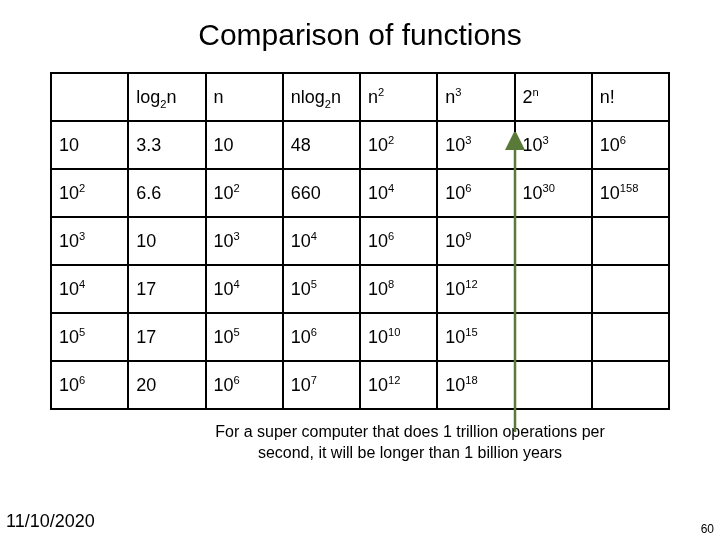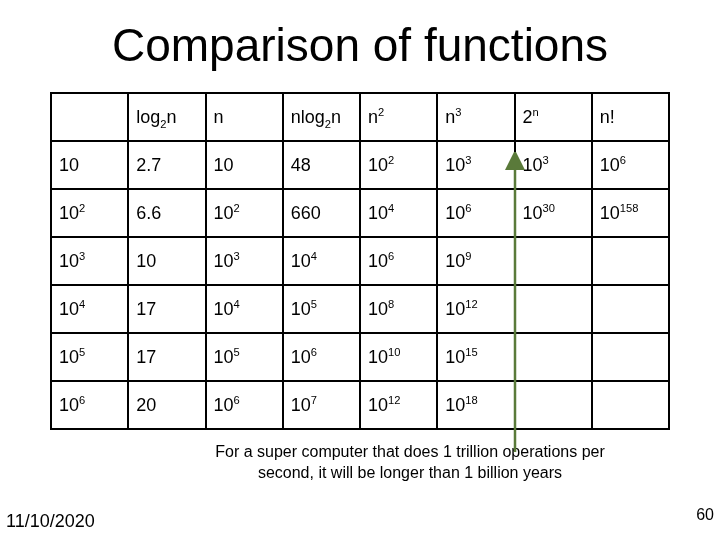--- a/index.html
+++ b/index.html
@@ -6,21 +6,21 @@
   body {
     width: 720px;
     height: 540px;
     background: #fff;
     font-family: Arial, Helvetica, sans-serif;
     position: relative;
     overflow: hidden;
   }
   .title {
     text-align: center;
-    font-size: 46px;
+    font-size: 30px;
     font-weight: normal;
     padding-top: 18px;
     padding-bottom: 20px;
   }
   .table-wrap {
     padding: 0 50px 0 50px;
     position: relative;
   }
   table {
     border-collapse: collapse;
@@ -45,22 +45,22 @@
   }
   .date {
     position: absolute;
     left: 6px;
     bottom: 8px;
     font-size: 18px;
   }
   .pagenum {
     position: absolute;
     right: 6px;
-    bottom: 16px;
-    font-size: 16px;
+    bottom: 4px;
+    font-size: 12px;
     text-align: center;
   }
   .arrow {
     position: absolute;
     pointer-events: none;
   }
 </style>
 </head>
 <body>
 
@@ -74,21 +74,21 @@
           <td>log<sub>2</sub>n</td>
           <td>n</td>
           <td>nlog<sub>2</sub>n</td>
           <td>n<sup>2</sup></td>
           <td>n<sup>3</sup></td>
           <td>2<sup>n</sup></td>
           <td>n!</td>
         </tr>
         <tr>
           <td>10</td>
-          <td>2.7</td>
+          <td>3.3</td>
           <td>10</td>
           <td>48</td>
           <td>10<sup>2</sup></td>
           <td>10<sup>3</sup></td>
           <td>10<sup>3</sup></td>
           <td>10<sup>6</sup></td>
         </tr>
         <tr>
           <td>10<sup>2</sup></td>
           <td>6.6</td>

